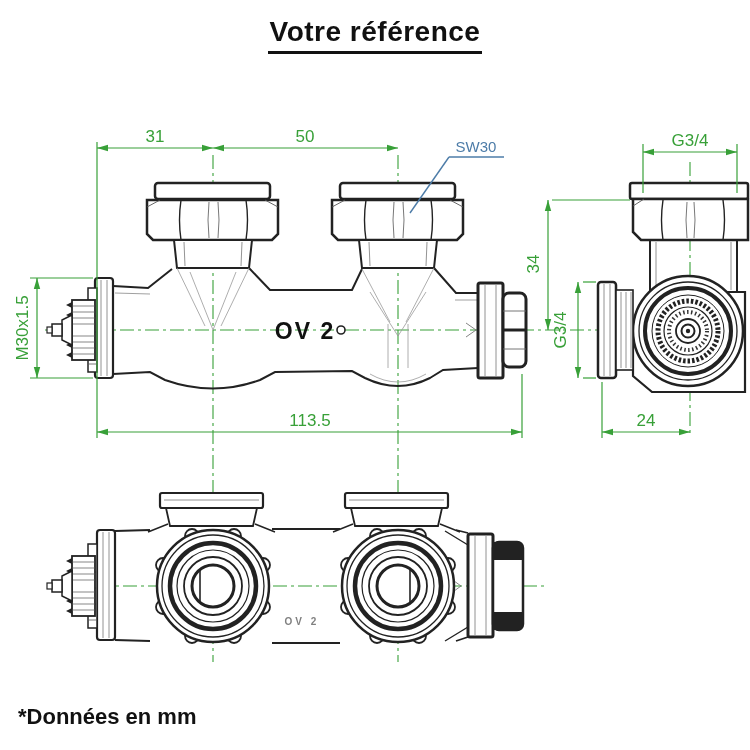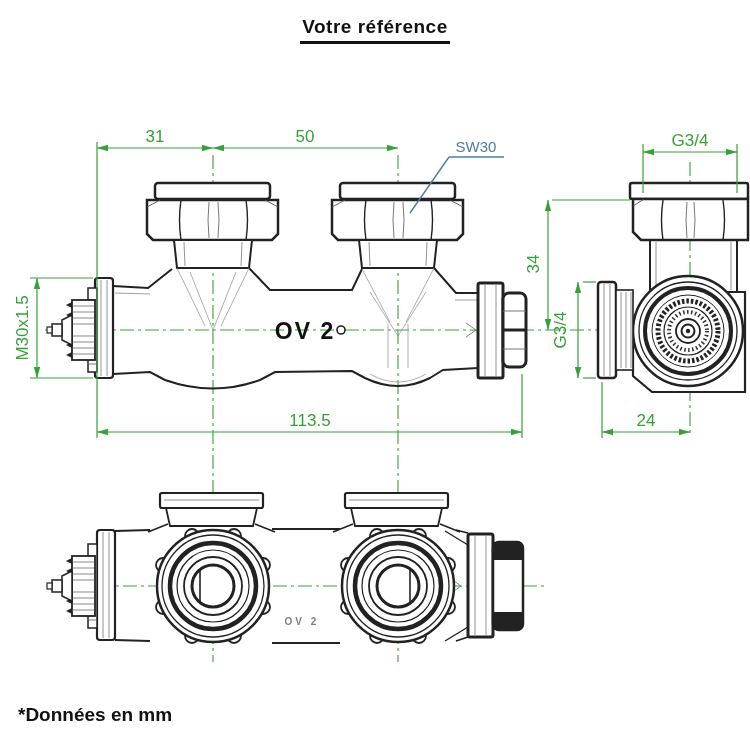--- a/index.html
+++ b/index.html
@@ -1,22 +1,22 @@
 <!DOCTYPE html>
 <html><head>
 <meta charset="utf-8">
 <style>
   html,body{margin:0;padding:0;background:#fff;}
   #stage{position:relative;width:750px;height:750px;background:#fff;overflow:hidden;
          font-family:"Liberation Sans",sans-serif;}
   #drawing-svg{position:absolute;left:0;top:0;}
   .page-title{position:absolute;left:0;right:0;top:16px;text-align:center;}
-  .page-title span{display:inline-block;font-size:19px;font-weight:bold;color:#111;
+  .page-title span{display:inline-block;font-size:28px;font-weight:bold;color:#111;
          border-bottom:3px solid #111;padding:0 2px 3px 2px;letter-spacing:.5px;}
-  .footnote{position:absolute;left:18px;top:704px;font-size:19px;font-weight:bold;color:#111;}
+  .footnote{position:absolute;left:18px;top:704px;font-size:22px;font-weight:bold;color:#111;}
   .dimtxt{font-size:17px;font-family:"Liberation Sans",sans-serif;}
   .callout{font-size:15px;font-family:"Liberation Sans",sans-serif;}
   .prodtxt{font-size:23px;font-weight:bold;letter-spacing:2px;font-family:"Liberation Sans",sans-serif;}
   .marktxt{font-size:10px;font-weight:bold;letter-spacing:3px;opacity:.75;font-family:"Liberation Sans",sans-serif;}
 </style>
 </head>
 <body>
 
 <div id="stage">
 

